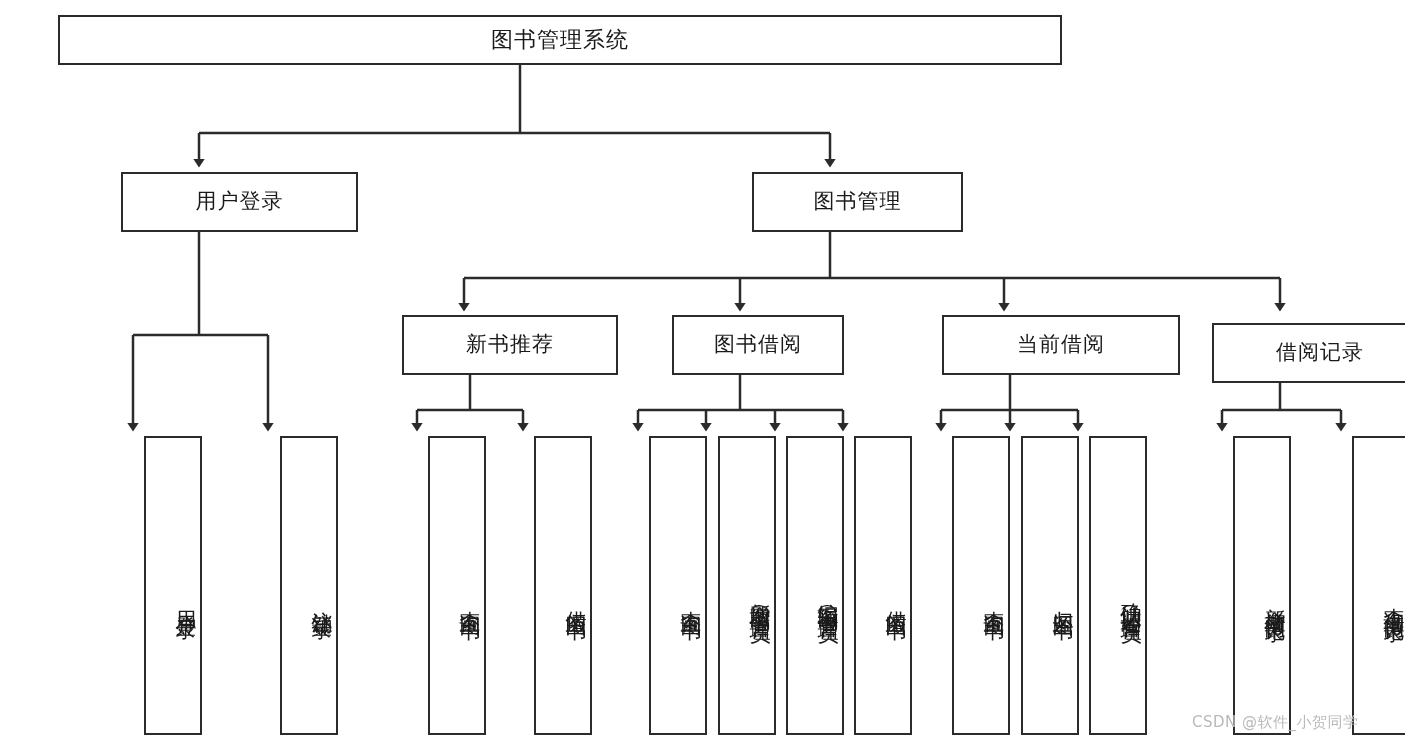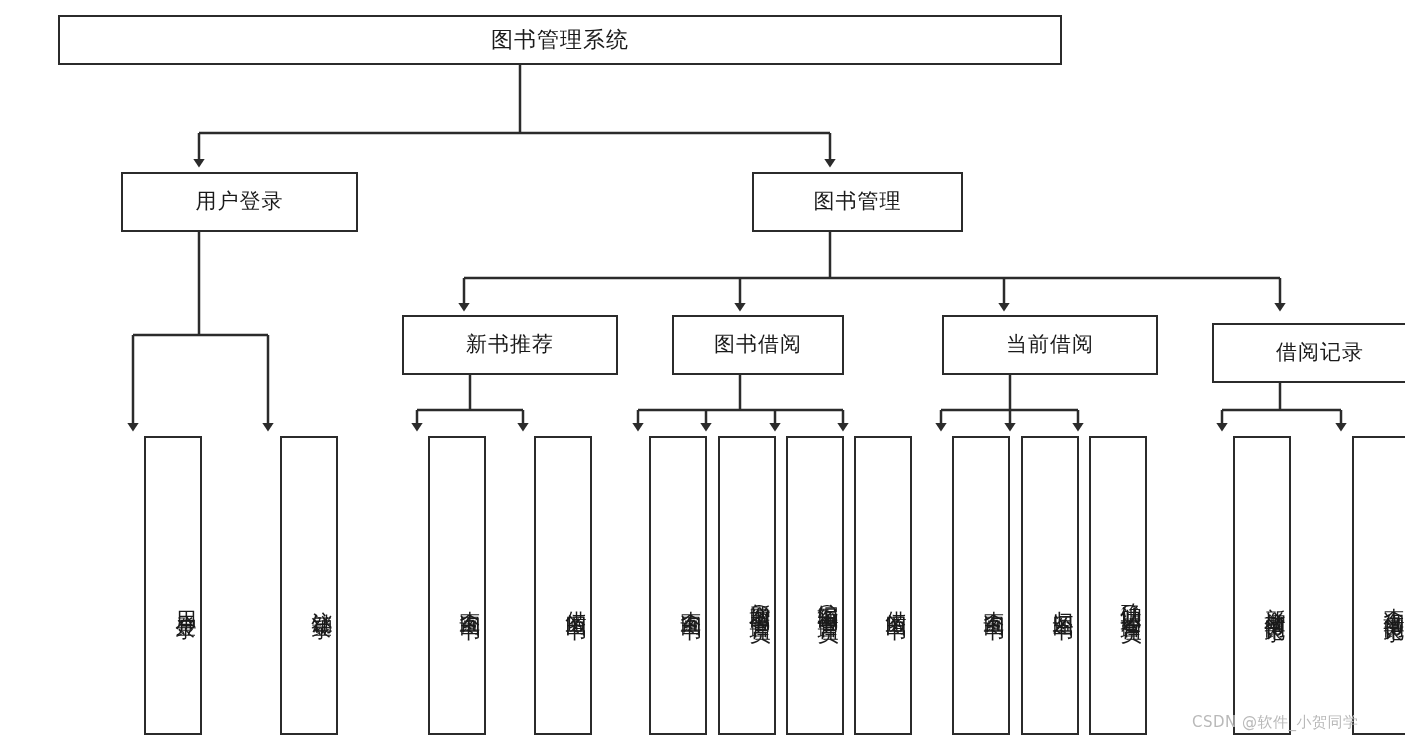--- a/index.html
+++ b/index.html
@@ -115,21 +115,21 @@
     </g>
   </svg>
 
   <div class="node horiz root" style="left:18px; top:15px; width:1004px; height:50px;">图书管理系统</div>
 
   <div class="node horiz" style="left:81px; top:172px; width:237px; height:60px;">用户登录</div>
   <div class="node horiz" style="left:712px; top:172px; width:211px; height:60px;">图书管理</div>
 
   <div class="node horiz" style="left:362px; top:315px; width:216px; height:60px;">新书推荐</div>
   <div class="node horiz" style="left:632px; top:315px; width:172px; height:60px;">图书借阅</div>
-  <div class="node horiz" style="left:902px; top:315px; width:216px; height:60px;">当前借阅</div>
+  <div class="node horiz" style="left:902px; top:315px; width:238px; height:60px;">当前借阅</div>
   <div class="node horiz" style="left:1172px; top:323px; width:216px; height:60px;text-align:center;">借阅记录</div>
 
   <div class="node vert" style="left:104px; top:436px; width:58px; height:299px;">用户登录</div>
   <div class="node vert" style="left:240px; top:436px; width:58px; height:299px;">注销登录</div>
 
   <div class="node vert" style="left:388px; top:436px; width:58px; height:299px;">查询图书</div>
   <div class="node vert" style="left:494px; top:436px; width:58px; height:299px;">借阅图书</div>
 
   <div class="node vert" style="left:609px; top:436px; width:58px; height:299px;">查询图书</div>
   <div class="node vert" style="left:678px; top:436px; width:58px; height:299px;">新增图书（管理员）</div>

